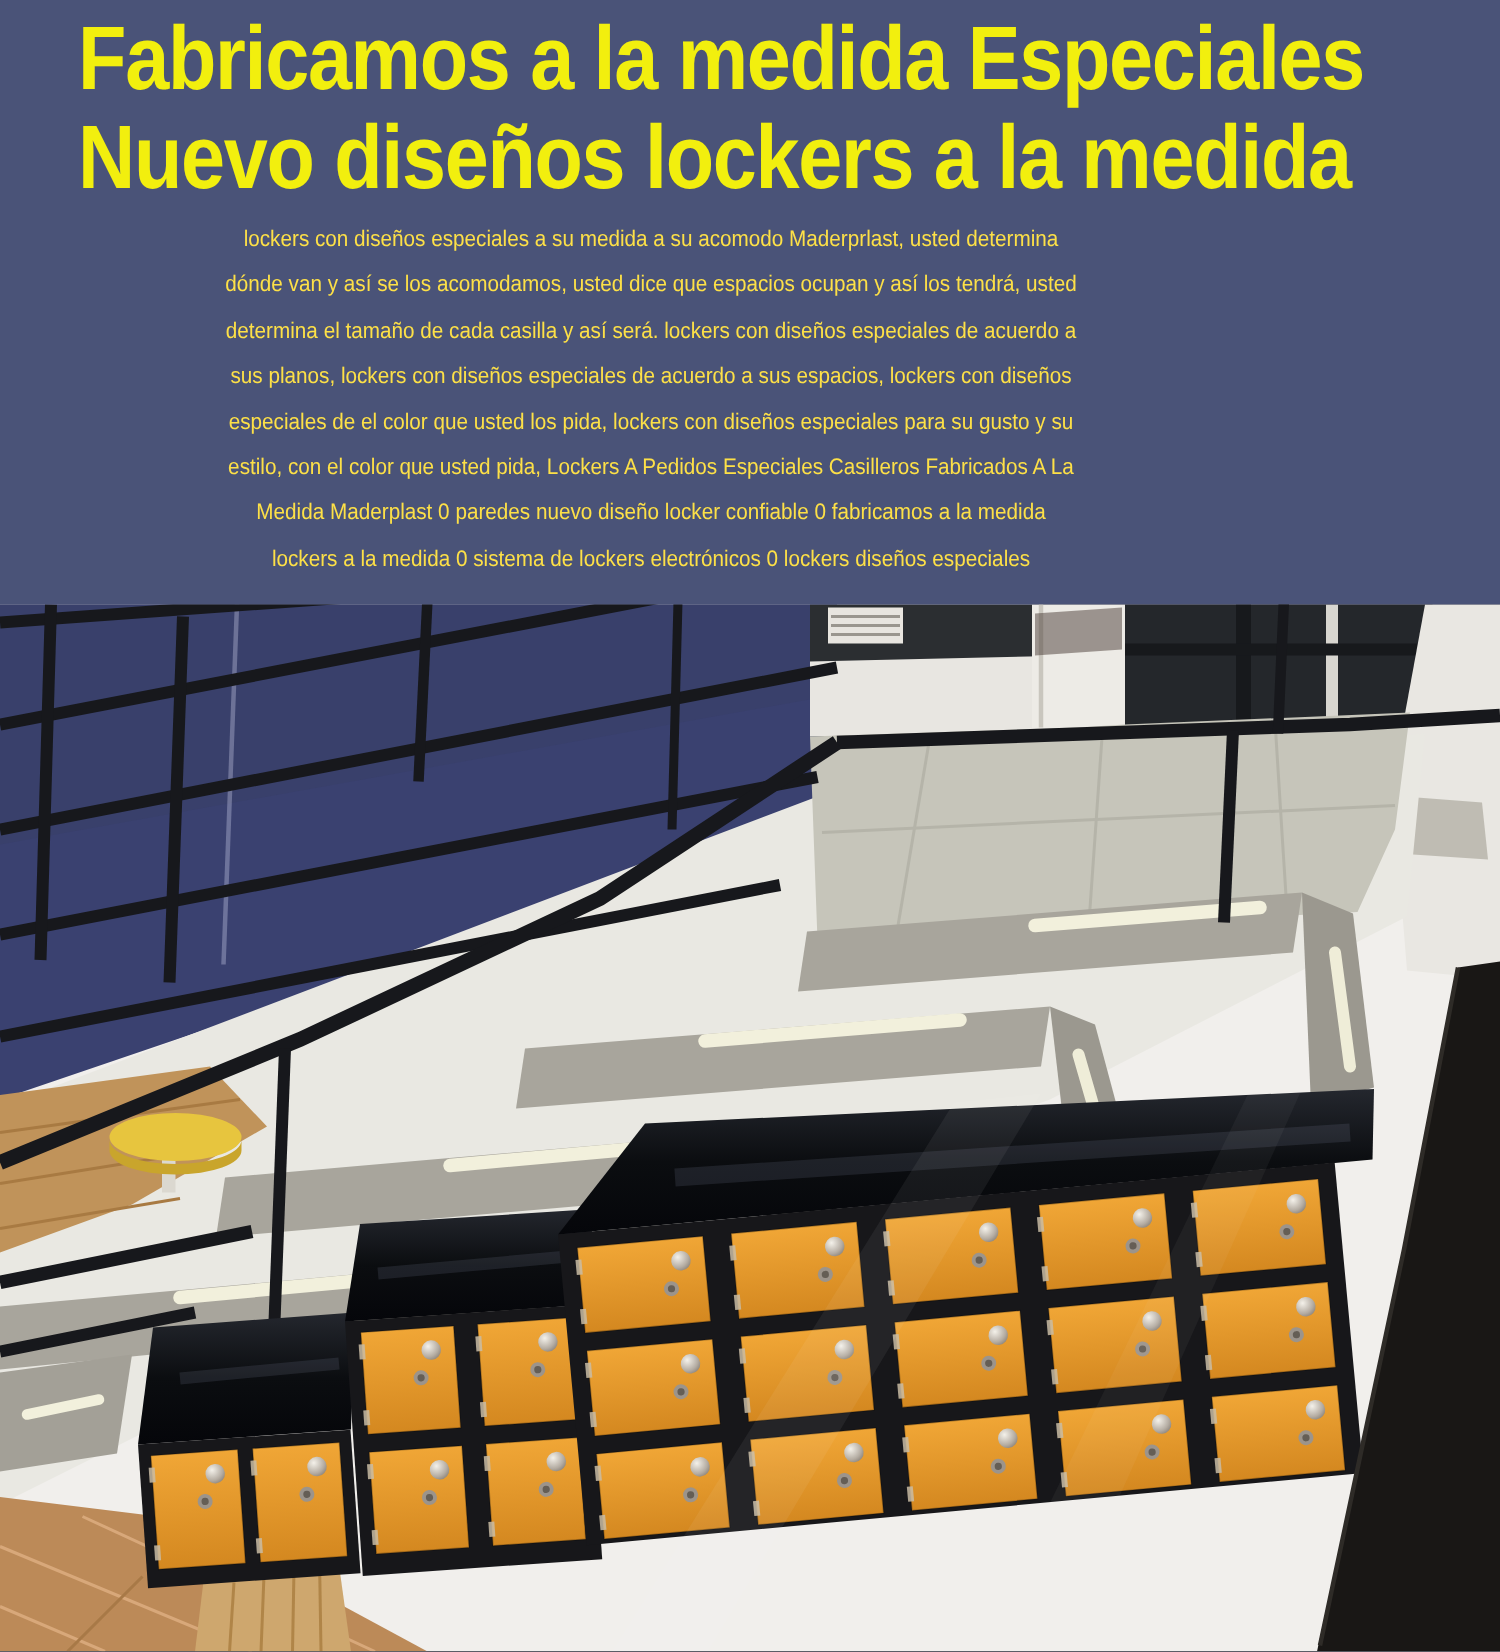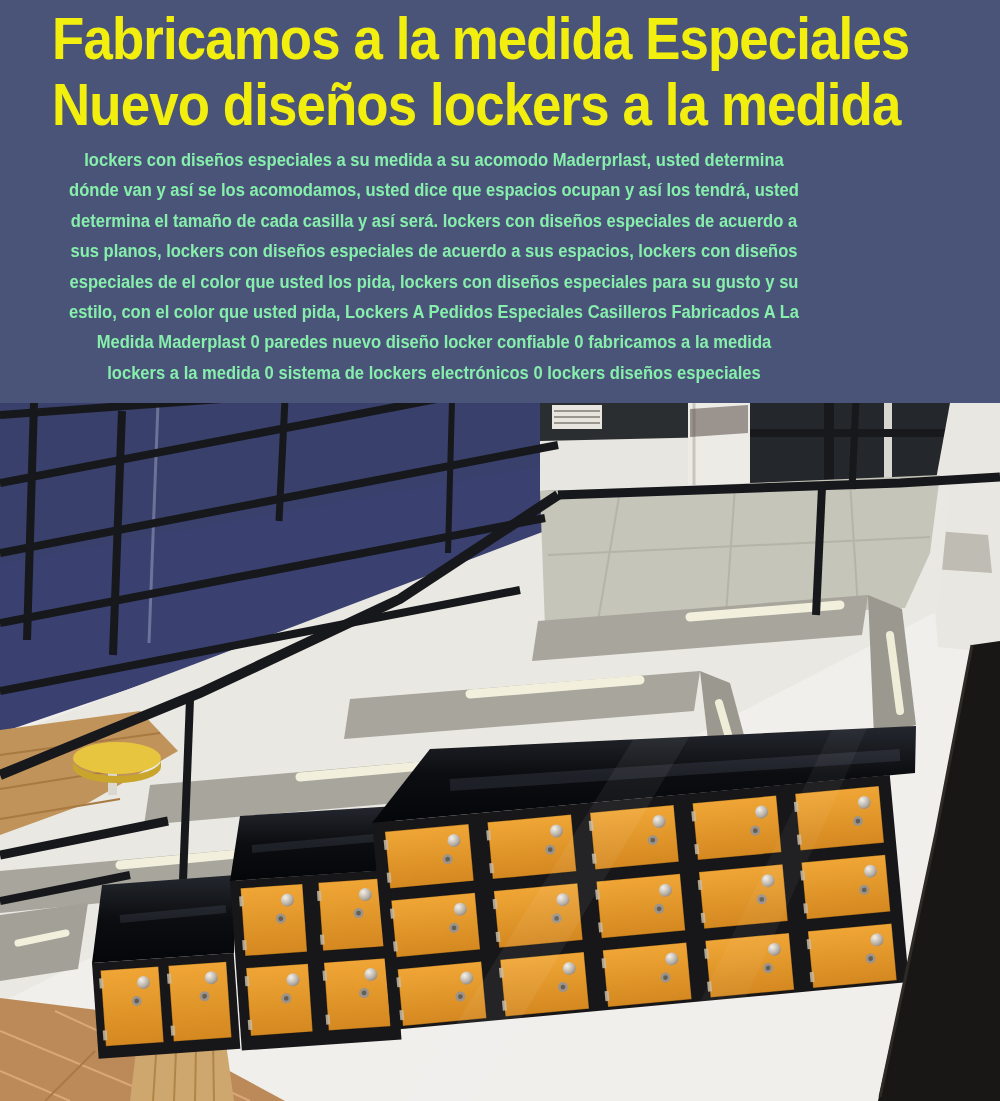--- a/index.html
+++ b/index.html
@@ -7,21 +7,21 @@
     position:relative;width:1000px;height:1101px;overflow:hidden;
     background:#4A5378;font-family:"Liberation Sans", sans-serif;
     margin:0 auto;
   }
   .banner{position:absolute;top:0;left:0;width:868px;height:403px;text-align:center;}
   .title-line{
     display:block;color:#F2EF0E;font-weight:bold;font-size:60px;line-height:66px;
     letter-spacing:-1px;transform:scaleX(0.88);transform-origin:50% 50%;white-space:nowrap;
   }
   .title-line.first{margin-top:6px;}
-  .desc{margin-top:7px;color:#86efac;font-weight:bold;font-size:18px;line-height:30.4px;}
+  .desc{margin-top:7px;color:#fde047;font-weight:normal;font-size:15px;line-height:30.4px;}
   .desc-line{display:block;transform:scaleX(0.92);transform-origin:50% 50%;white-space:nowrap;}
   .photo{position:absolute;top:403px;left:0;width:1000px;height:698px;}
   svg{display:block;}
 </style>
 </head>
 <body>
 
 <div class="stage">
 
   <div class="banner">

